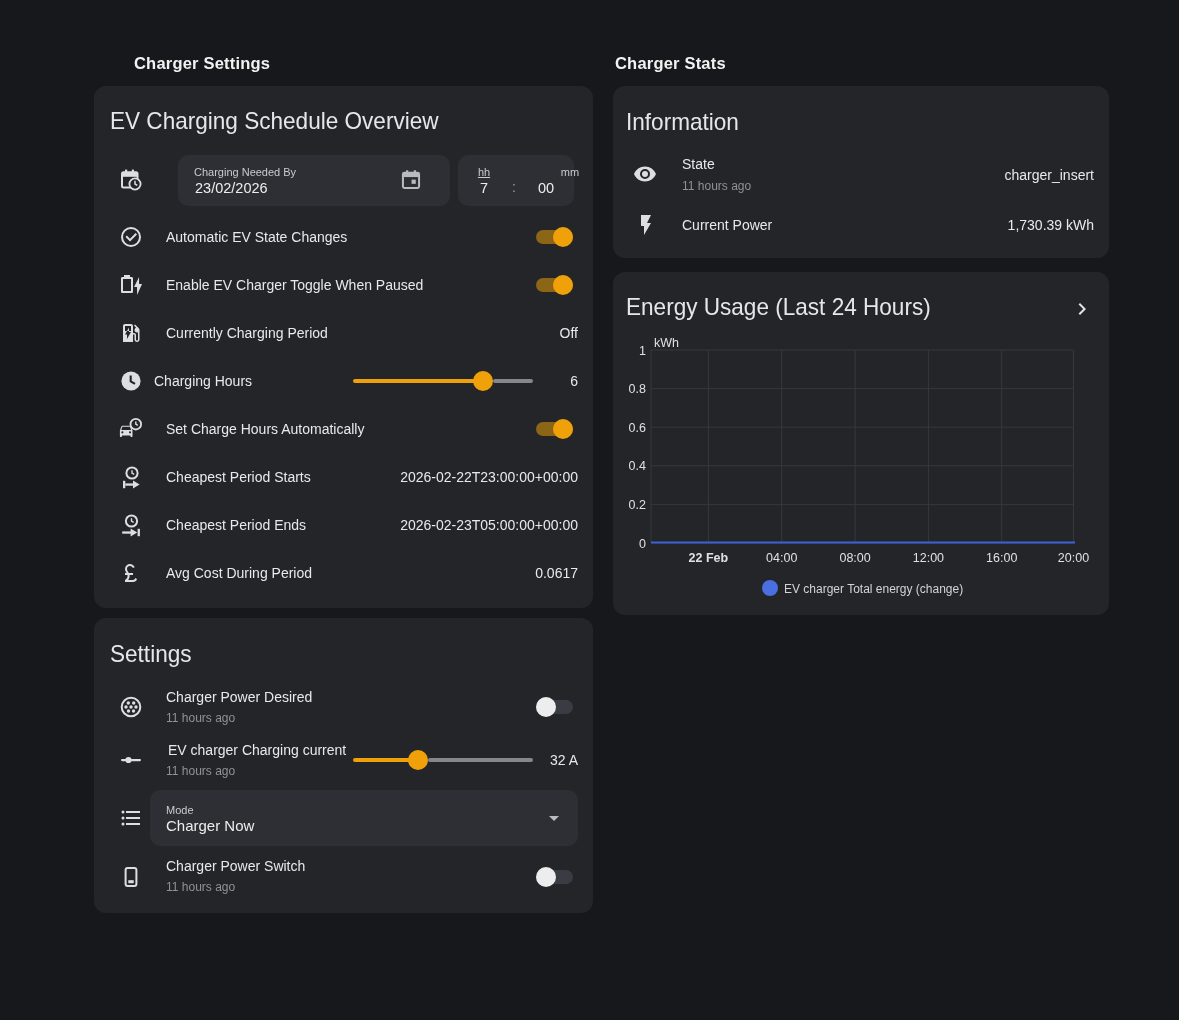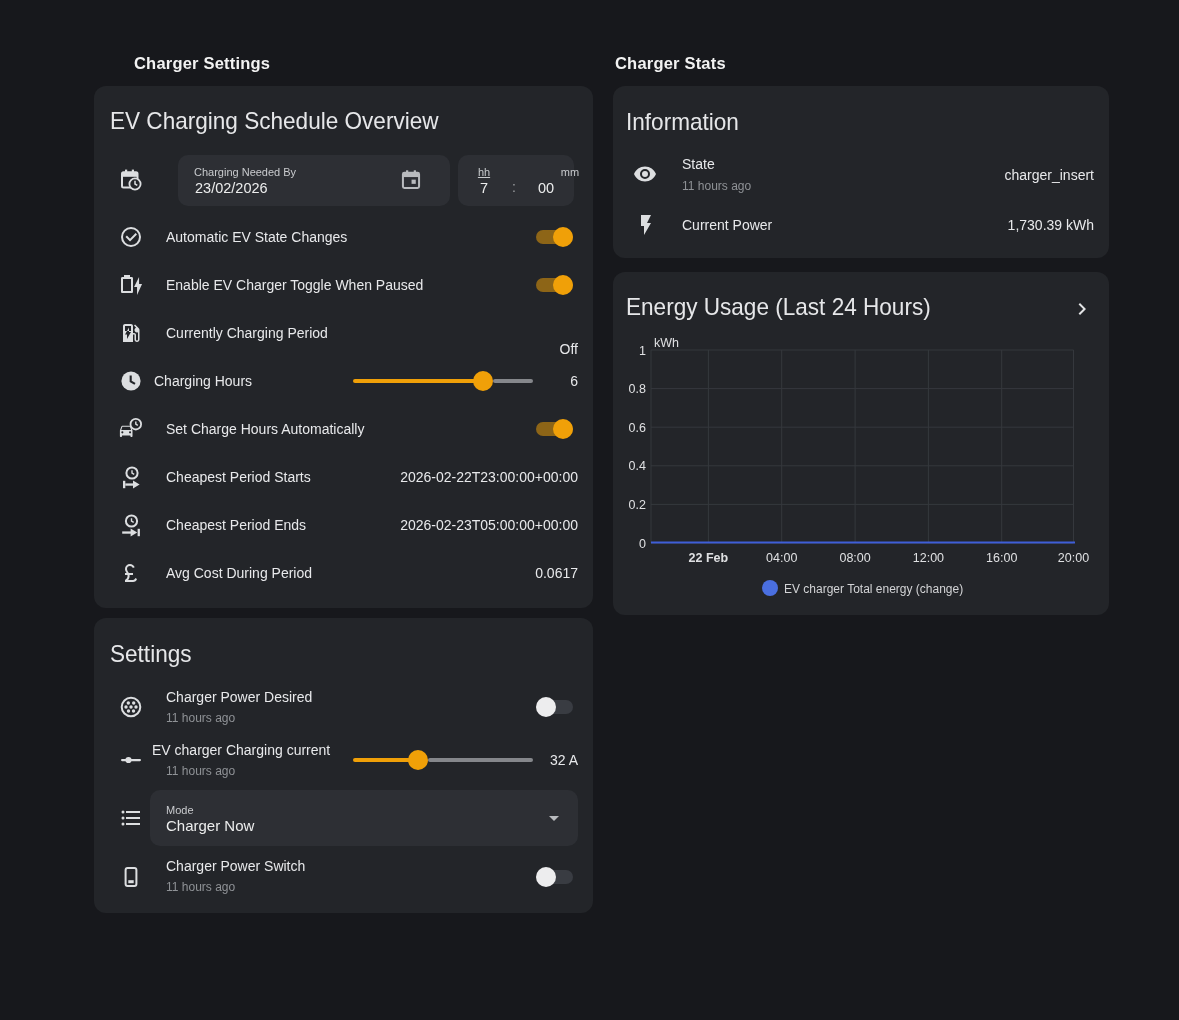--- a/index.html
+++ b/index.html
@@ -80,21 +80,21 @@
 <div class="tgl on" style="left:536px;top:275px;">
     <div class="track"></div>
     <div class="knob"></div>
   </div>
 <div class="icon" style="left:119px;top:321px;">
     <svg width="24" height="24" viewBox="0 0 24 24">
       <path fill="#dcdee0" fill-rule="evenodd" d="M4,21V5C4,3.9 4.9,3 6,3H12C13.1,3 14,3.9 14,5V12H15C16.1,12 17,12.9 17,14V18.5C17,19.05 17.45,19.5 18,19.5C18.55,19.5 19,19.05 19,18.5V11.29C18.69,11.42 18.36,11.5 18,11.5C16.62,11.5 15.5,10.38 15.5,9C15.5,7.93 16.17,7 17.11,6.67L15,4.56L16.06,3.5L19.78,7.22C20.22,7.68 20.5,8.31 20.5,9V18.5C20.5,19.88 19.38,21 18,21C16.62,21 15.5,19.88 15.5,18.5V13.5H14V21H4ZM12,10V5H6V10H12ZM8,18L12,11H10V6.5L6,13.5H8V18Z"></path>
     </svg>
   </div>
 <div class="t" style="left:166px;top:325px;">Currently Charging Period</div>
-<div class="tr" style="left:300px;top:325px;width:278px;margin-top:16px;">Off</div>
+<div class="tr" style="left:300px;top:325px;width:278px;">Off</div>
 <div class="icon" style="left:119px;top:369px;">
     <svg width="24" height="24" viewBox="0 0 24 24">
       <circle cx="12" cy="12" r="9.6" fill="#dcdee0"></circle>
       <path d="M11.7,6.5 V12.3 L16,14.9" fill="none" stroke="#232529" stroke-width="2.1"></path>
     </svg>
   </div>
 <div class="t" style="left:154px;top:373px;">Charging Hours</div>
 <div class="slider" style="left:353px;top:371px;width:180px;">
     <div class="tr1" style="width:130px;"></div>
     <div class="tr2" style="width:40px;"></div>
@@ -163,21 +163,21 @@
 <div class="tgl off" style="left:536px;top:697px;">
     <div class="track"></div>
     <div class="knob"></div>
   </div>
 <div class="icon" style="left:119px;top:748px;">
     <svg width="24" height="24" viewBox="0 0 24 24">
       <rect x="2" y="11" width="20" height="2.2" rx="1.1" fill="#dcdee0"></rect>
       <circle cx="9.5" cy="12" r="3.1" fill="#dcdee0"></circle>
     </svg>
   </div>
-<div class="t" style="left:152px;top:742px;">EV charger Charging current</div>
+<div class="t" style="left:168px;top:742px;">EV charger Charging current</div>
 <div class="sec" style="left:166px;top:764px;">11 hours ago</div>
 <div class="slider" style="left:353px;top:750px;width:180px;">
     <div class="tr1" style="width:65px;"></div>
     <div class="tr2" style="width:105px;"></div>
     <div class="knob" style="left:55px;"></div>
   </div>
 <div class="tr" style="left:540px;top:752px;width:38px;">32 A</div>
 <div class="field" style="left:150px;top:790px;width:428px;height:56px;"></div>
 <div class="icon" style="left:119px;top:806px;">
     <svg width="24" height="24" viewBox="0 0 24 24">

